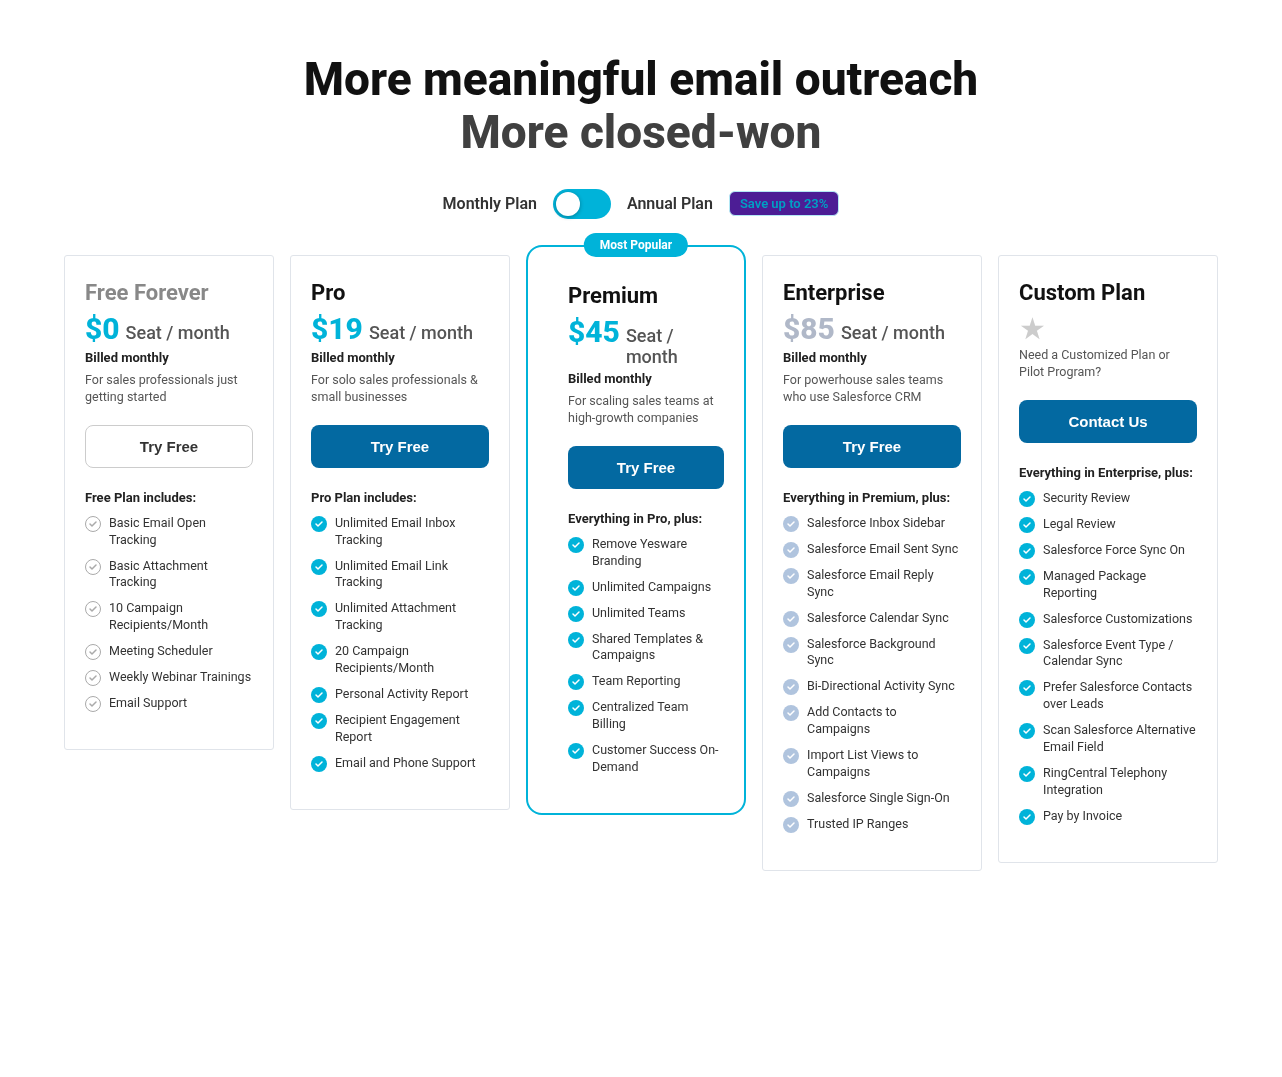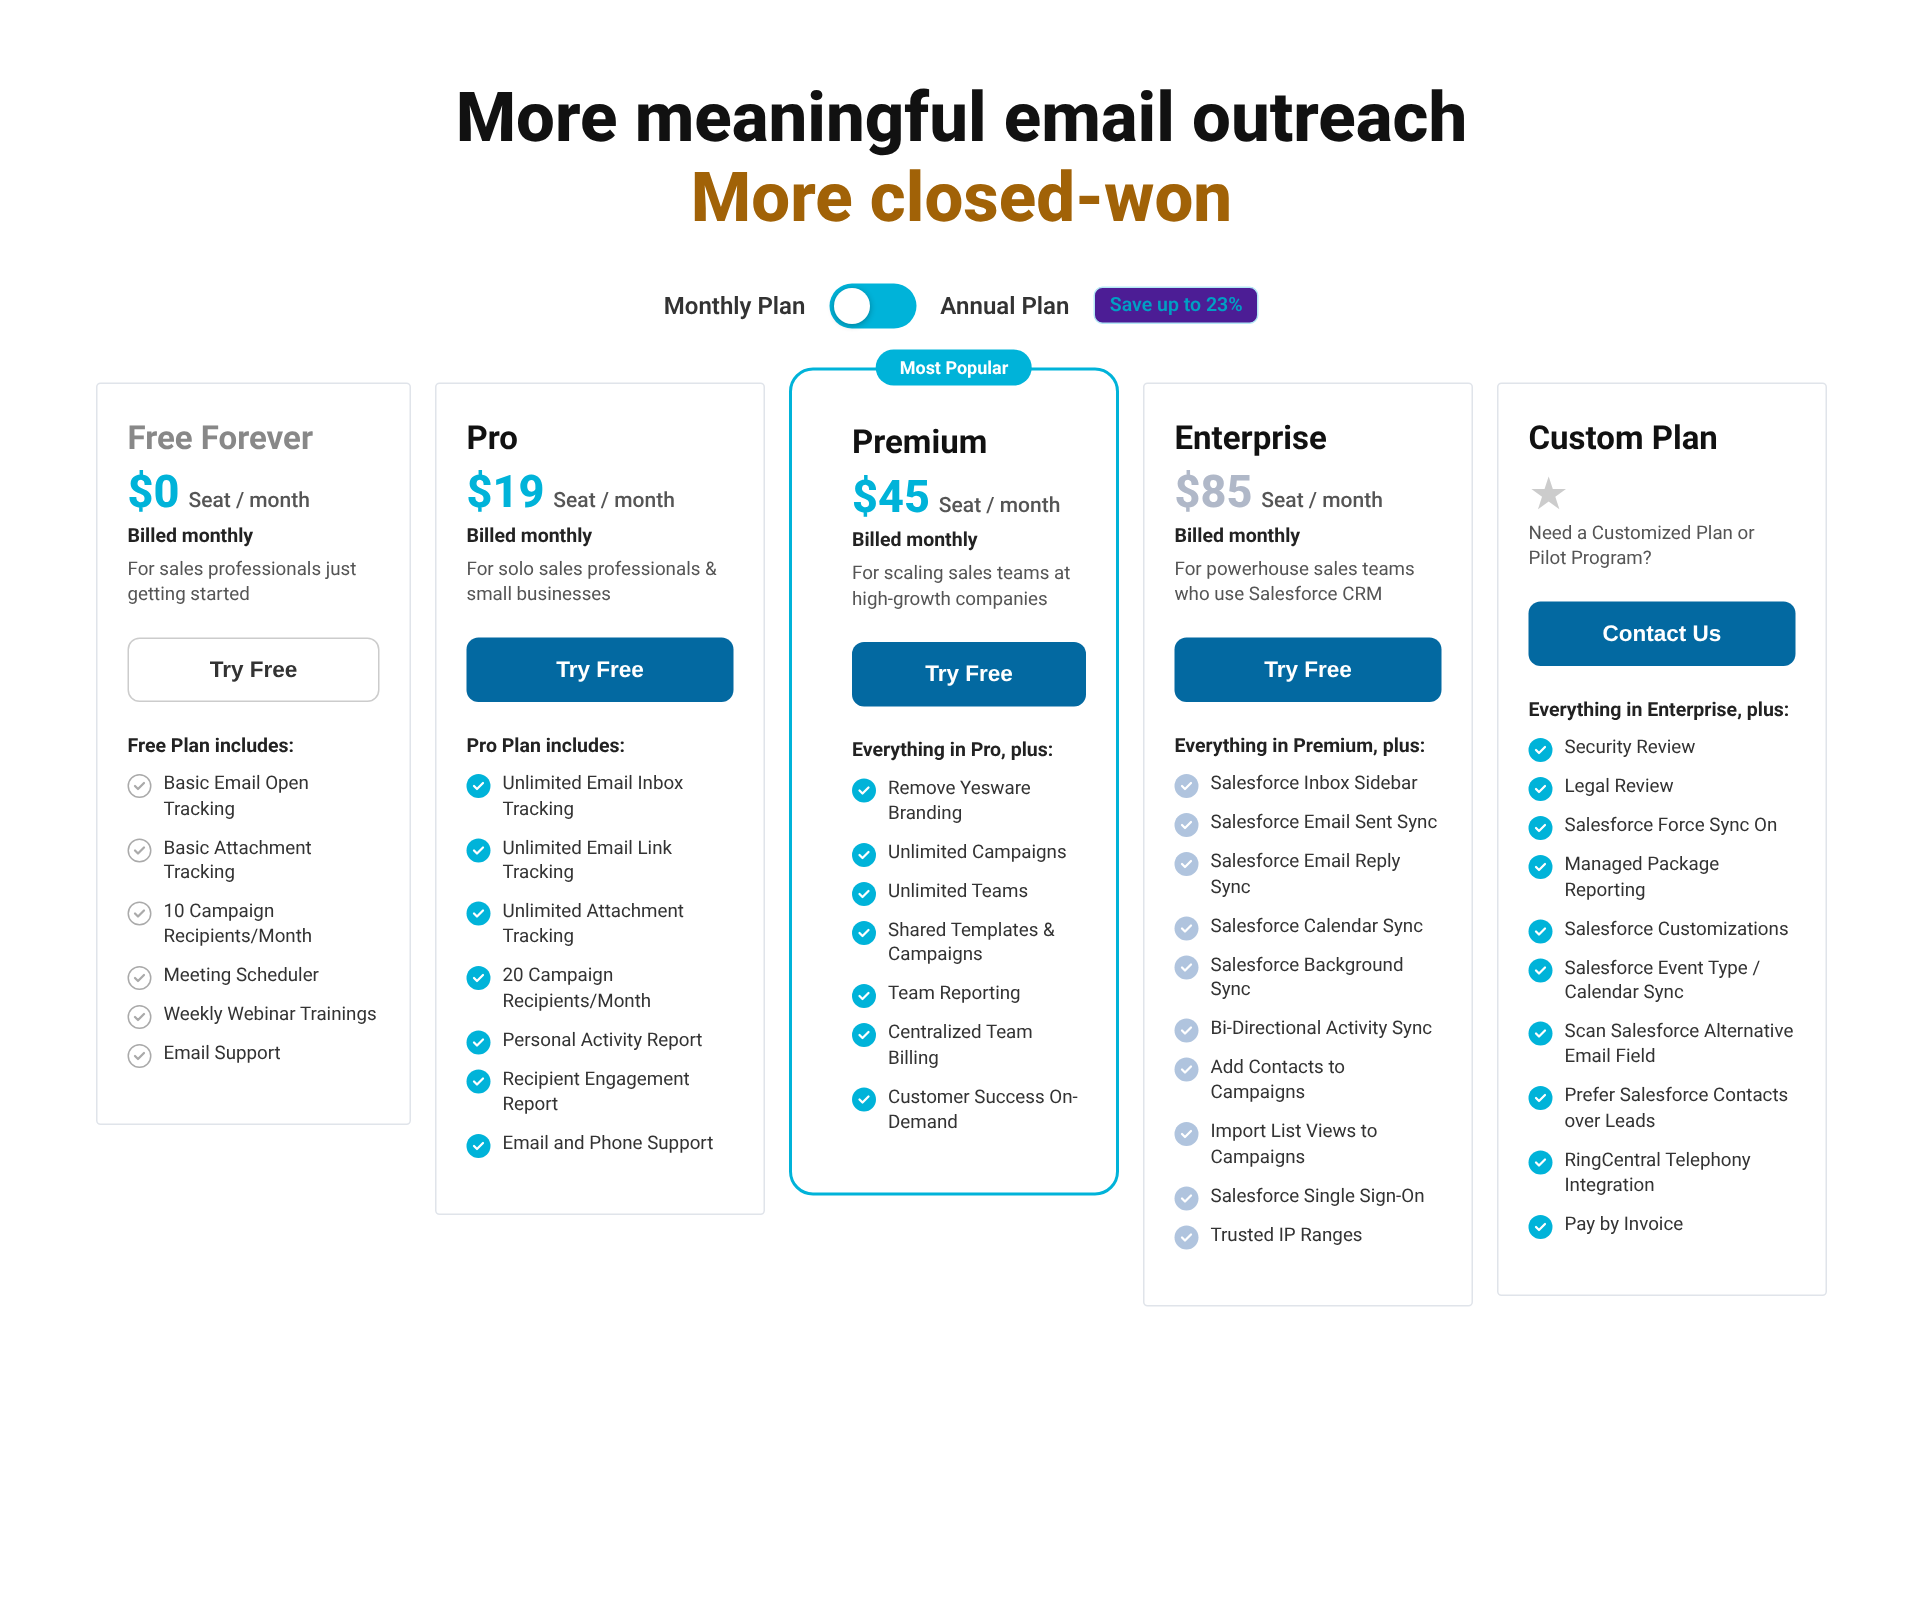--- a/index.html
+++ b/index.html
@@ -26,21 +26,21 @@
     .header-title {
       font-size: 46px;
       font-weight: 800;
       color: #111;
       line-height: 1.15;
     }
 
     .header-subtitle {
       font-size: 46px;
       font-weight: 800;
-      color: #a16207;
+      color: #404040;
       line-height: 1.15;
     }
 
     .toggle-row {
       display: flex;
       align-items: center;
       justify-content: center;
       gap: 16px;
       margin: 16px 0 36px;
     }
@@ -142,21 +142,21 @@
       margin-bottom: 4px;
     }
 
     .plan-price-amount {
       font-size: 30px;
       font-weight: 800;
       color: #00b3d9;
     }
 
     .plan-price-period {
-      font-size: 14px;
+      font-size: 18px;
       color: #555;
       font-weight: 500;
     }
 
     .plan-billing {
       font-size: 13px;
       font-weight: 700;
       color: #222;
       margin-bottom: 6px;
     }
@@ -694,30 +694,30 @@
     </span>
       <span>Salesforce Event Type / Calendar Sync</span>
     </li>
 
     <li class="feature-item">
       <span class="check-icon">
       <svg viewBox="0 0 10 10" fill="none">
         <path d="M2 5l2 2 4-4" stroke="#fff" stroke-width="1.5" stroke-linecap="round" stroke-linejoin="round"></path>
       </svg>
     </span>
+      <span>Prefer Salesforce Contacts over Leads</span>
+    </li>
+
+    <li class="feature-item">
+      <span class="check-icon">
+      <svg viewBox="0 0 10 10" fill="none">
+        <path d="M2 5l2 2 4-4" stroke="#fff" stroke-width="1.5" stroke-linecap="round" stroke-linejoin="round"></path>
+      </svg>
+    </span>
       <span>Scan Salesforce Alternative Email Field</span>
-    </li>
-
-    <li class="feature-item">
-      <span class="check-icon">
-      <svg viewBox="0 0 10 10" fill="none">
-        <path d="M2 5l2 2 4-4" stroke="#fff" stroke-width="1.5" stroke-linecap="round" stroke-linejoin="round"></path>
-      </svg>
-    </span>
-      <span>Prefer Salesforce Contacts over Leads</span>
     </li>
 
     <li class="feature-item">
       <span class="check-icon">
       <svg viewBox="0 0 10 10" fill="none">
         <path d="M2 5l2 2 4-4" stroke="#fff" stroke-width="1.5" stroke-linecap="round" stroke-linejoin="round"></path>
       </svg>
     </span>
       <span>RingCentral Telephony Integration</span>
     </li>

